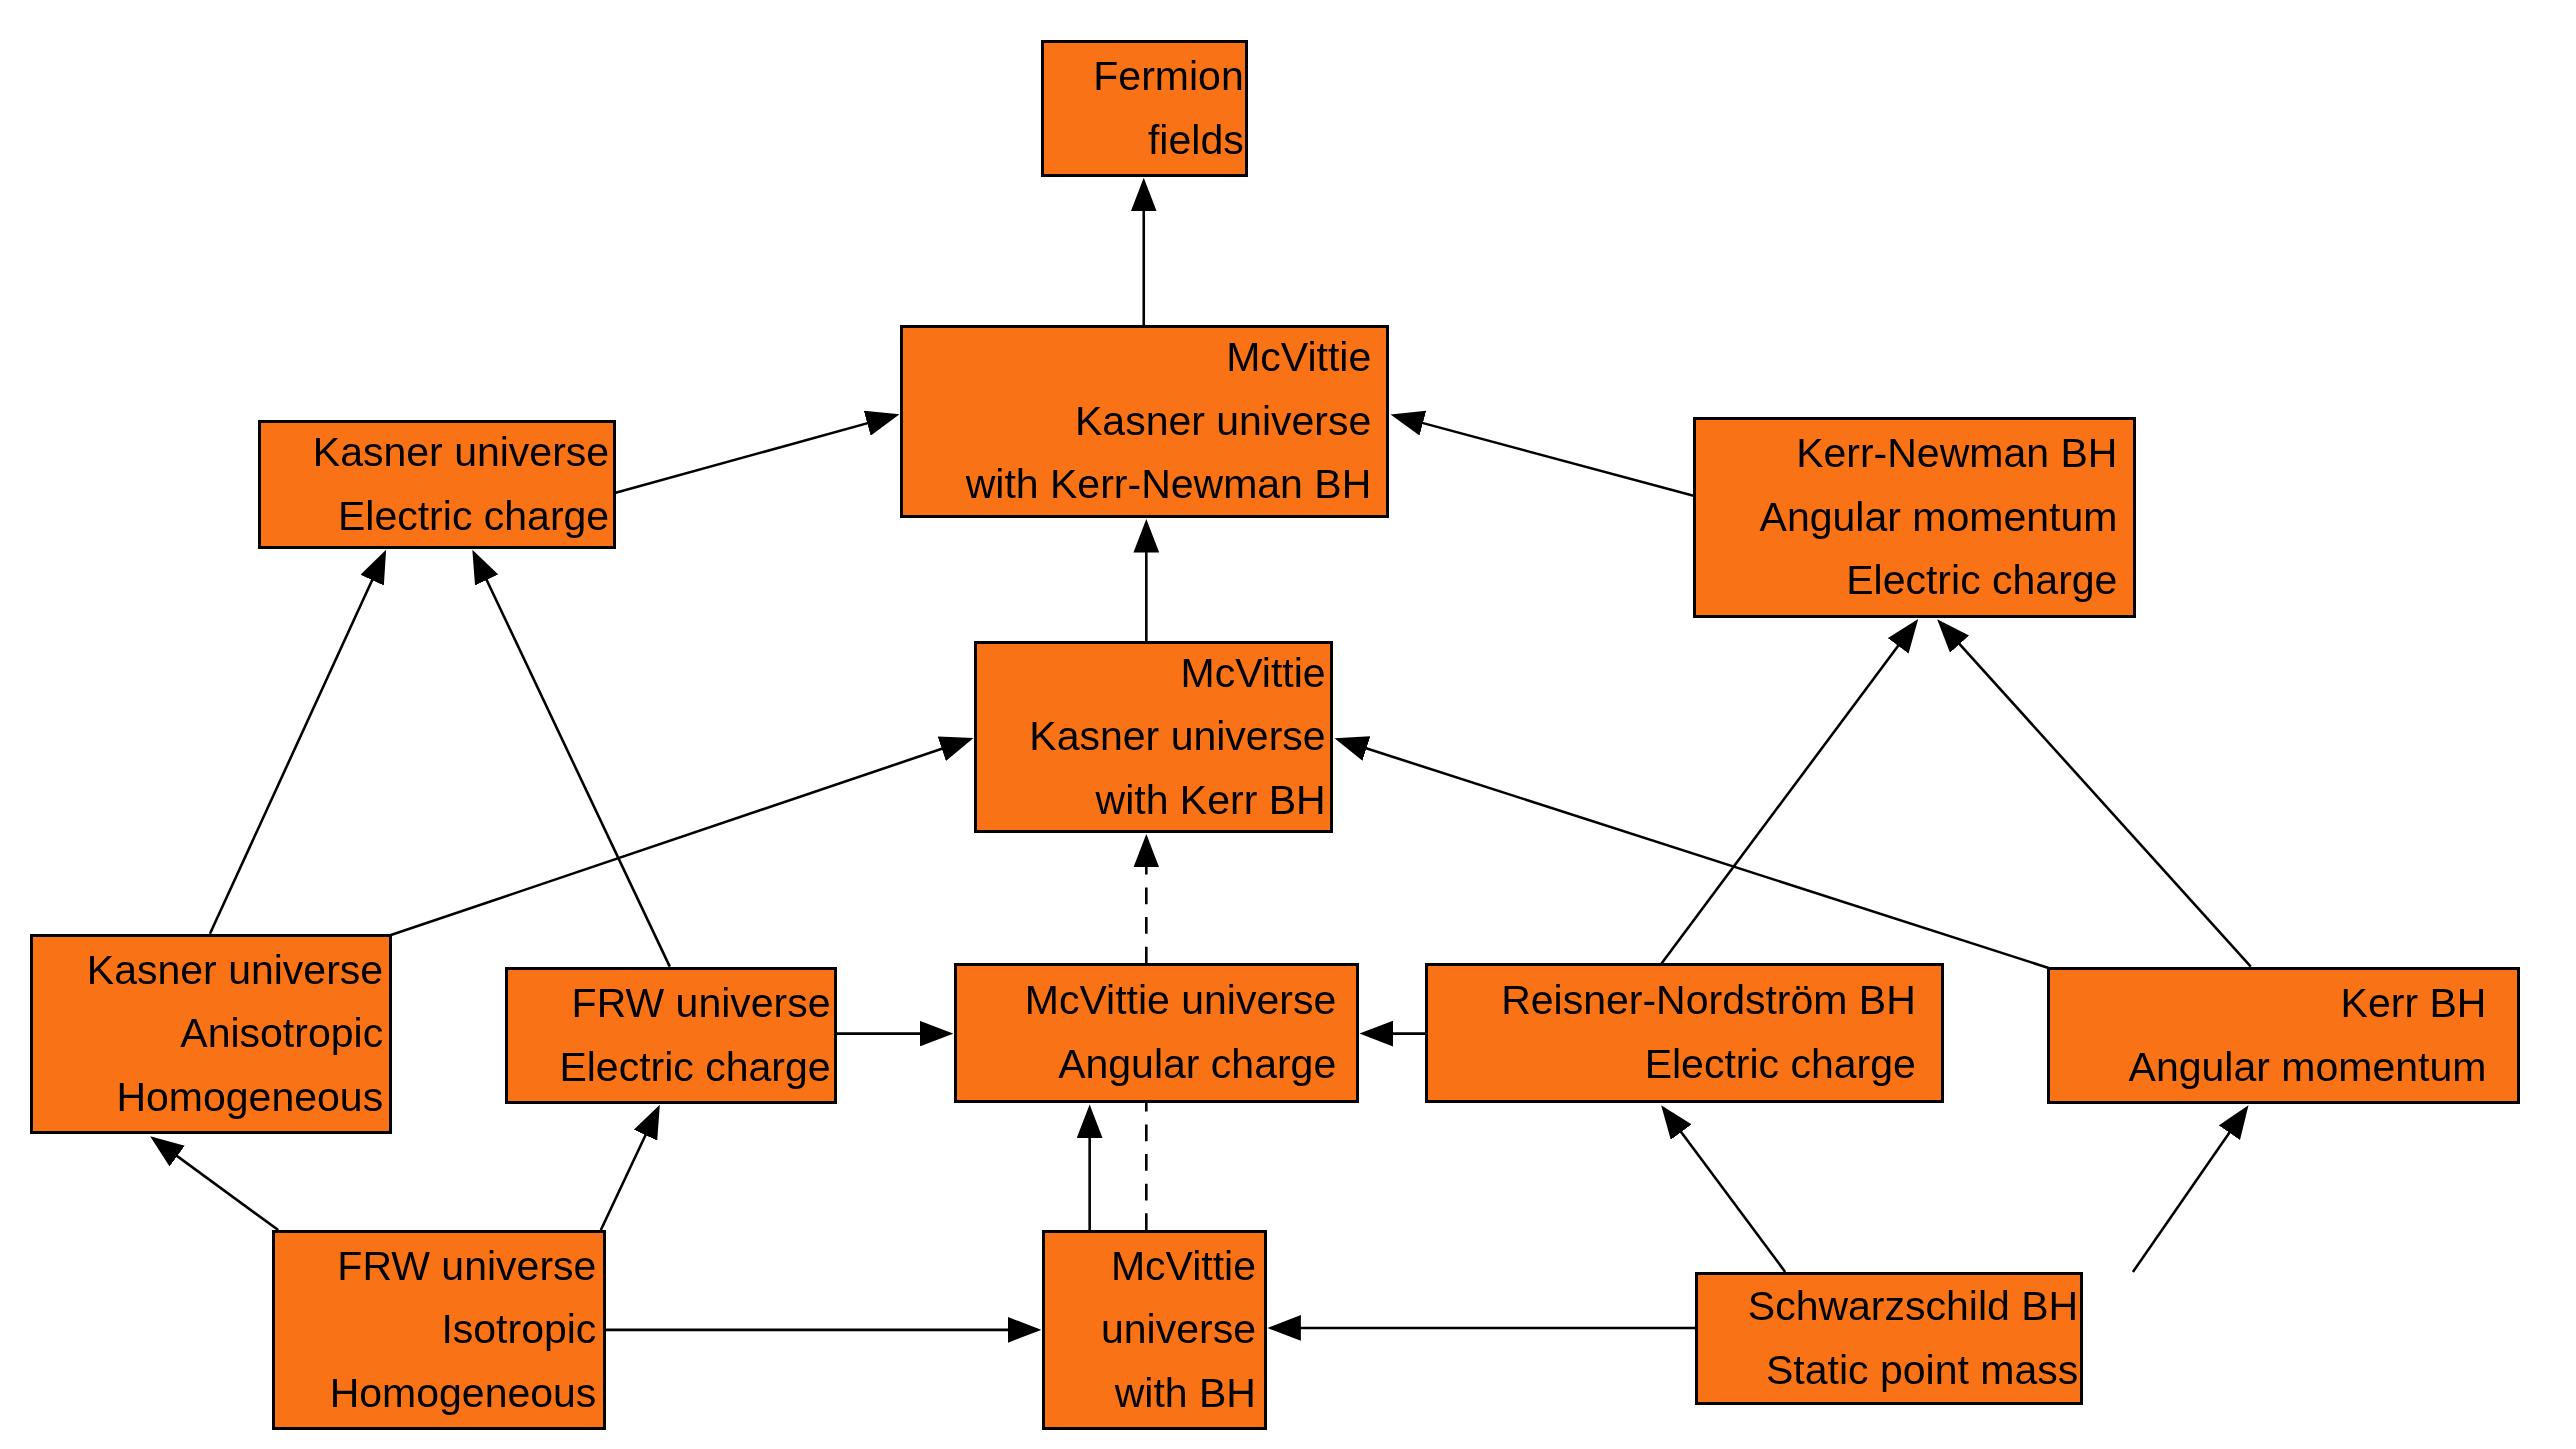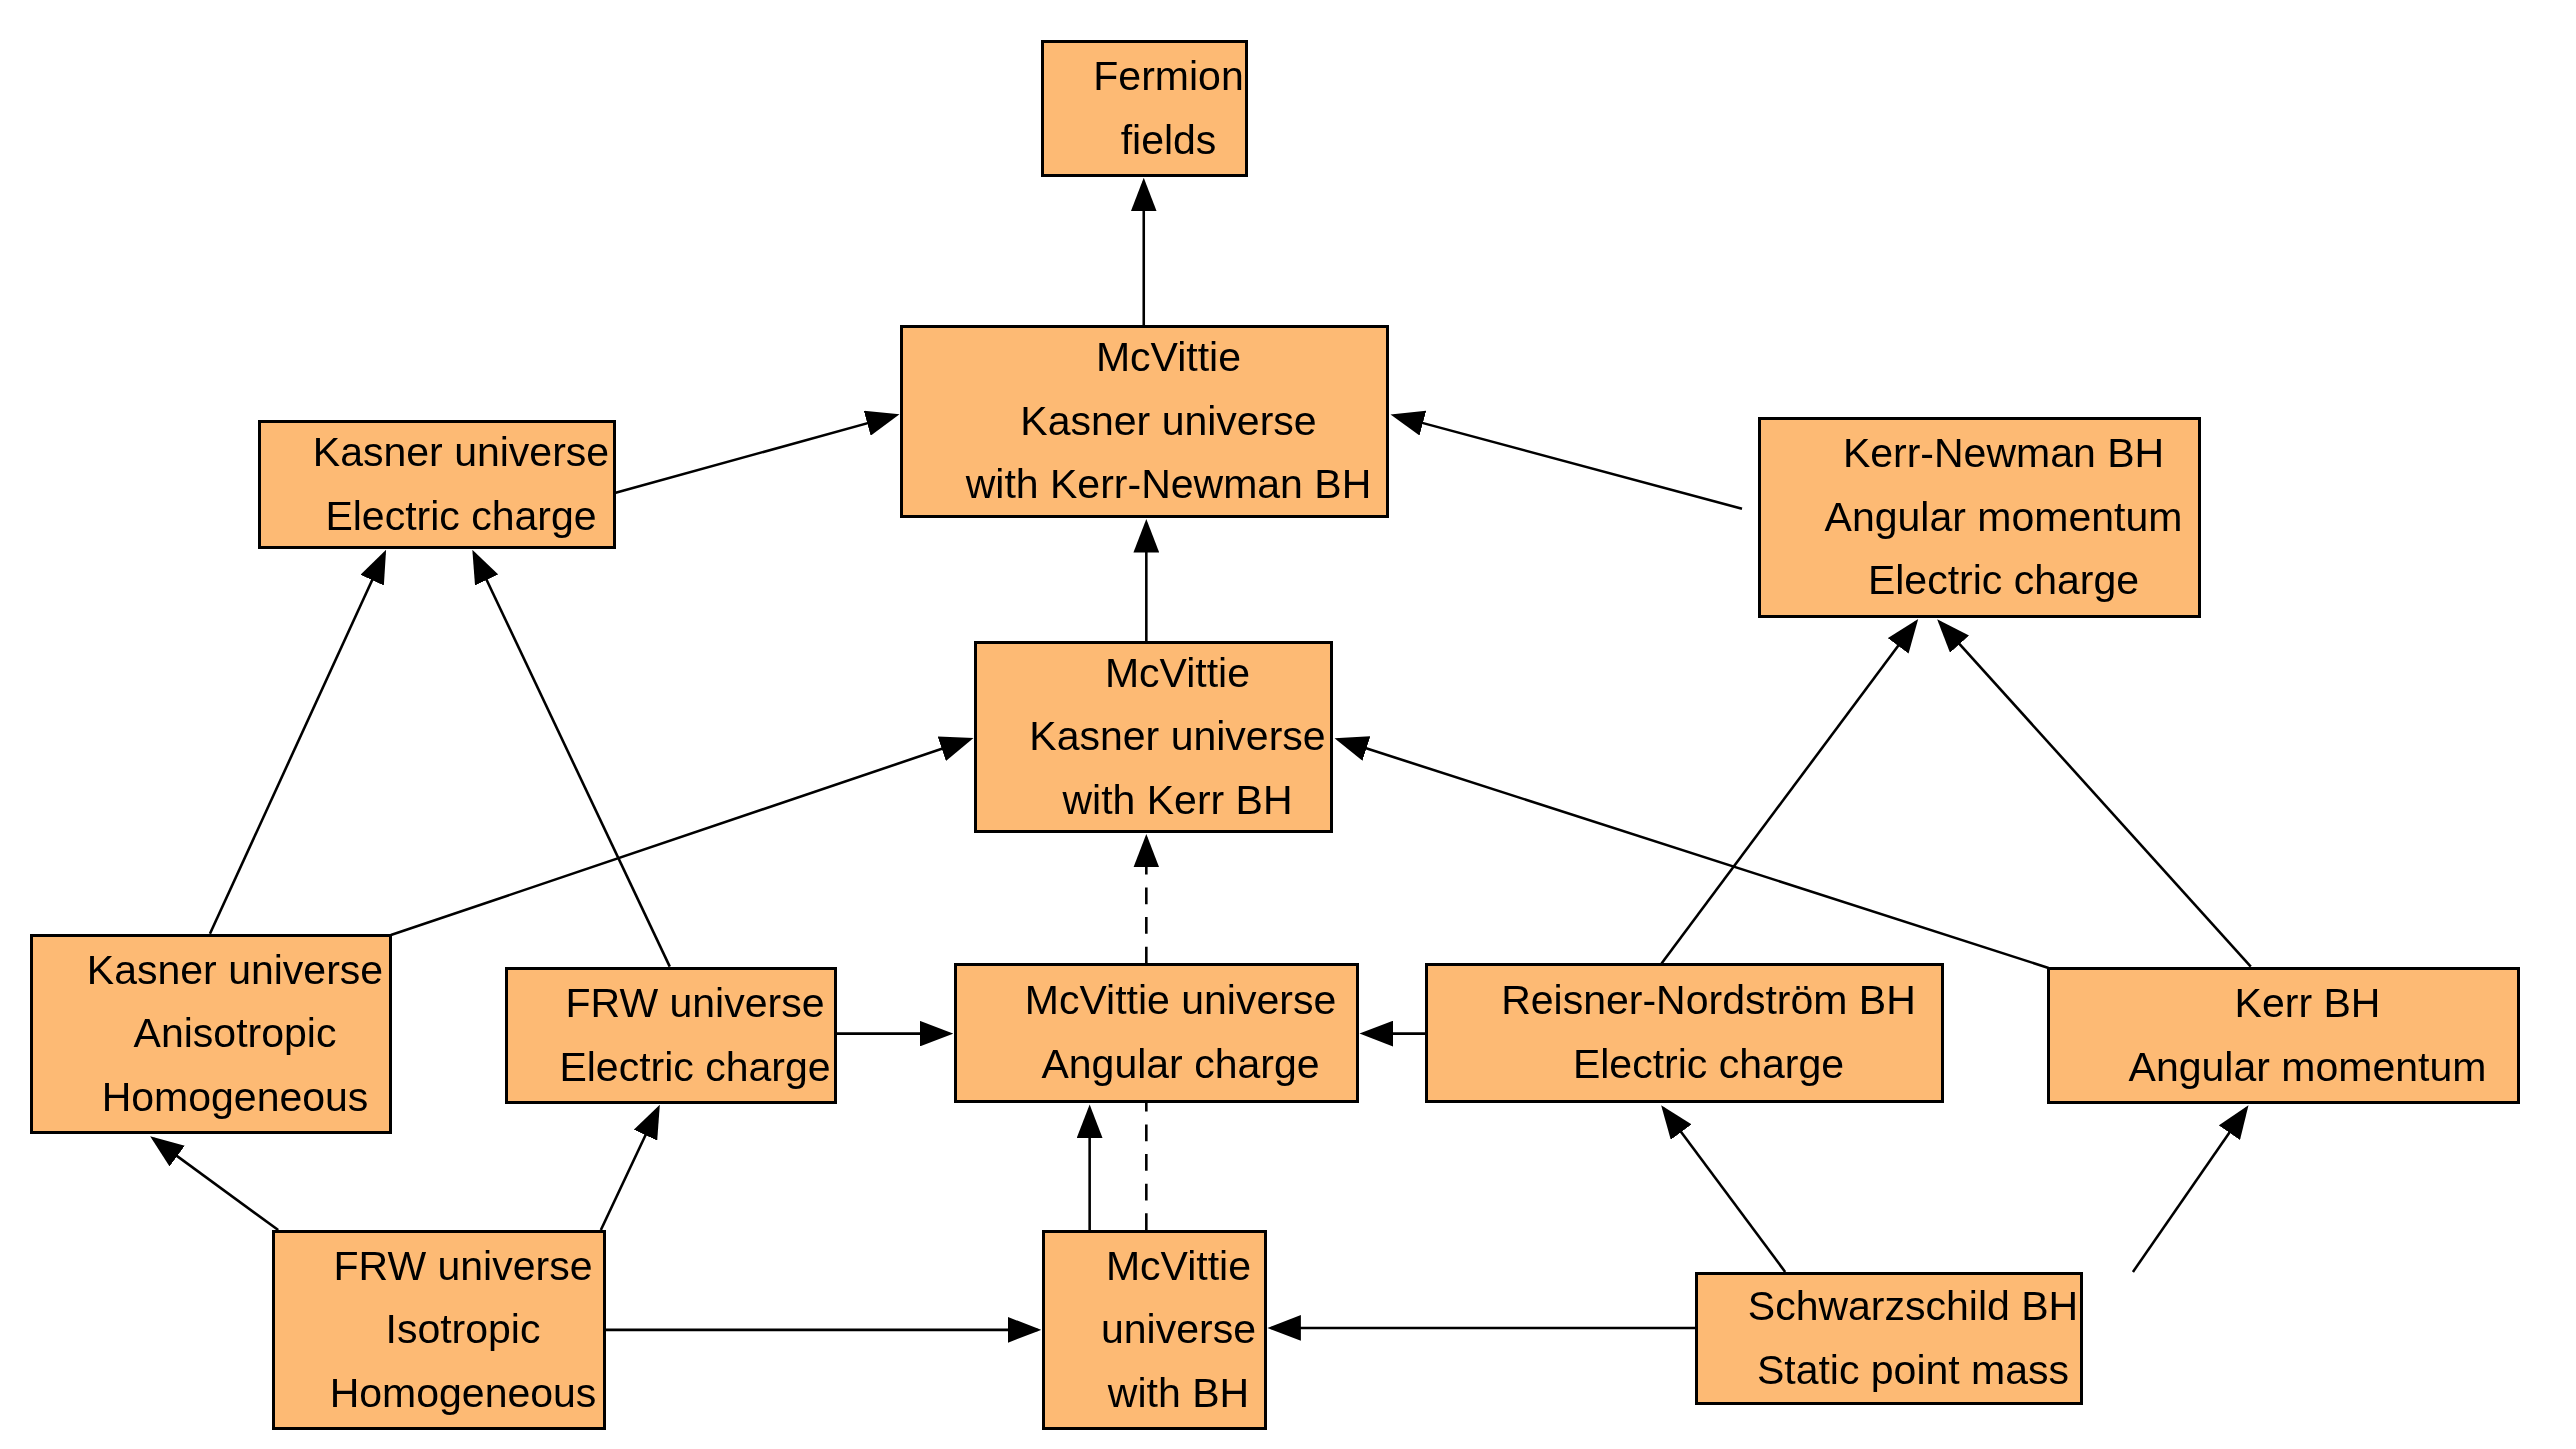--- a/index.html
+++ b/index.html
@@ -25,26 +25,26 @@
   .edge-layer line.edge {
     stroke: #000000;
     stroke-width: 4;
   }
   .edge-layer line.edge.dashed {
     stroke-dasharray: 26 20;
   }
   .node {
     position: absolute;
     box-sizing: border-box;
-    background: #fdba74;
+    background: #f97316;
     border: 3.2px solid #000000;
     display: flex;
     align-items: center;
     justify-content: center;
-    text-align: center;
+    text-align: right;
     padding-left: 48px;
   }
   .node-label {
     display: block;
     font-size: 41px;
     line-height: 1.55;
     color: #000000;
     white-space: pre-line;
     letter-spacing: 0px;
   }
@@ -93,21 +93,21 @@
     <span class="node-label">McVittie
 Kasner universe
 with Kerr-Newman BH</span>
   </div>
 
   <div class="node" style="left: 258px; top: 420px; width: 358px; height: 129px;">
     <span class="node-label">Kasner universe
 Electric charge</span>
   </div>
 
-  <div class="node" style="left: 1758px; top: 417px; width: 443px; height: 201px;">
+  <div class="node" style="left: 1693px; top: 417px; width: 443px; height: 201px;">
     <span class="node-label">Kerr-Newman BH
 Angular momentum
 Electric charge</span>
   </div>
 
   <div class="node" style="left: 974px; top: 641px; width: 359px; height: 192px;">
     <span class="node-label">McVittie
 Kasner universe
 with Kerr BH</span>
   </div>

